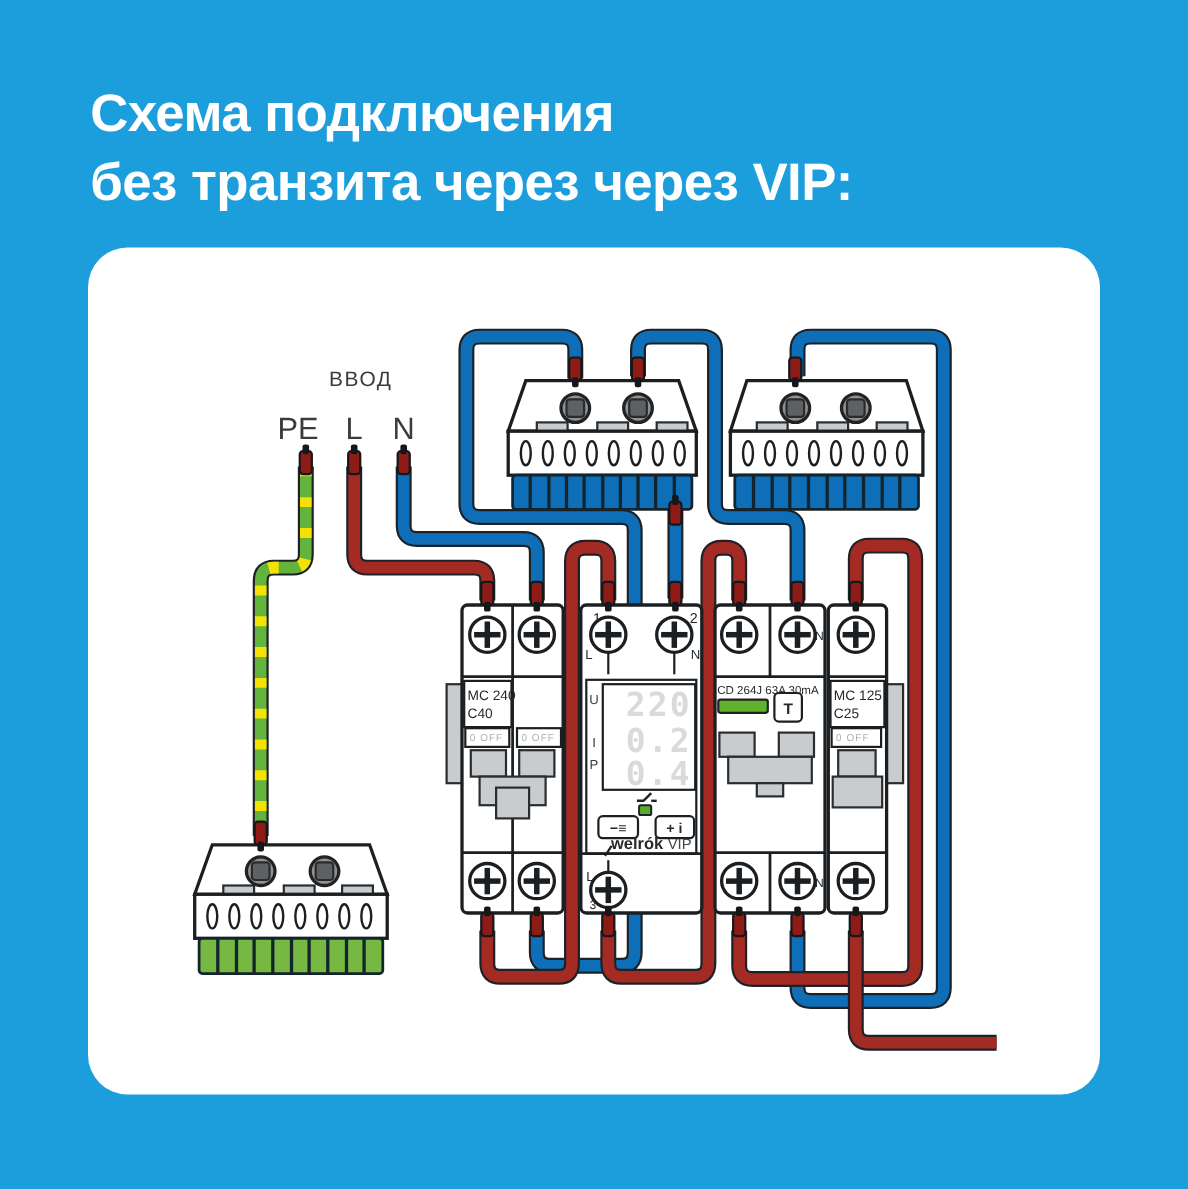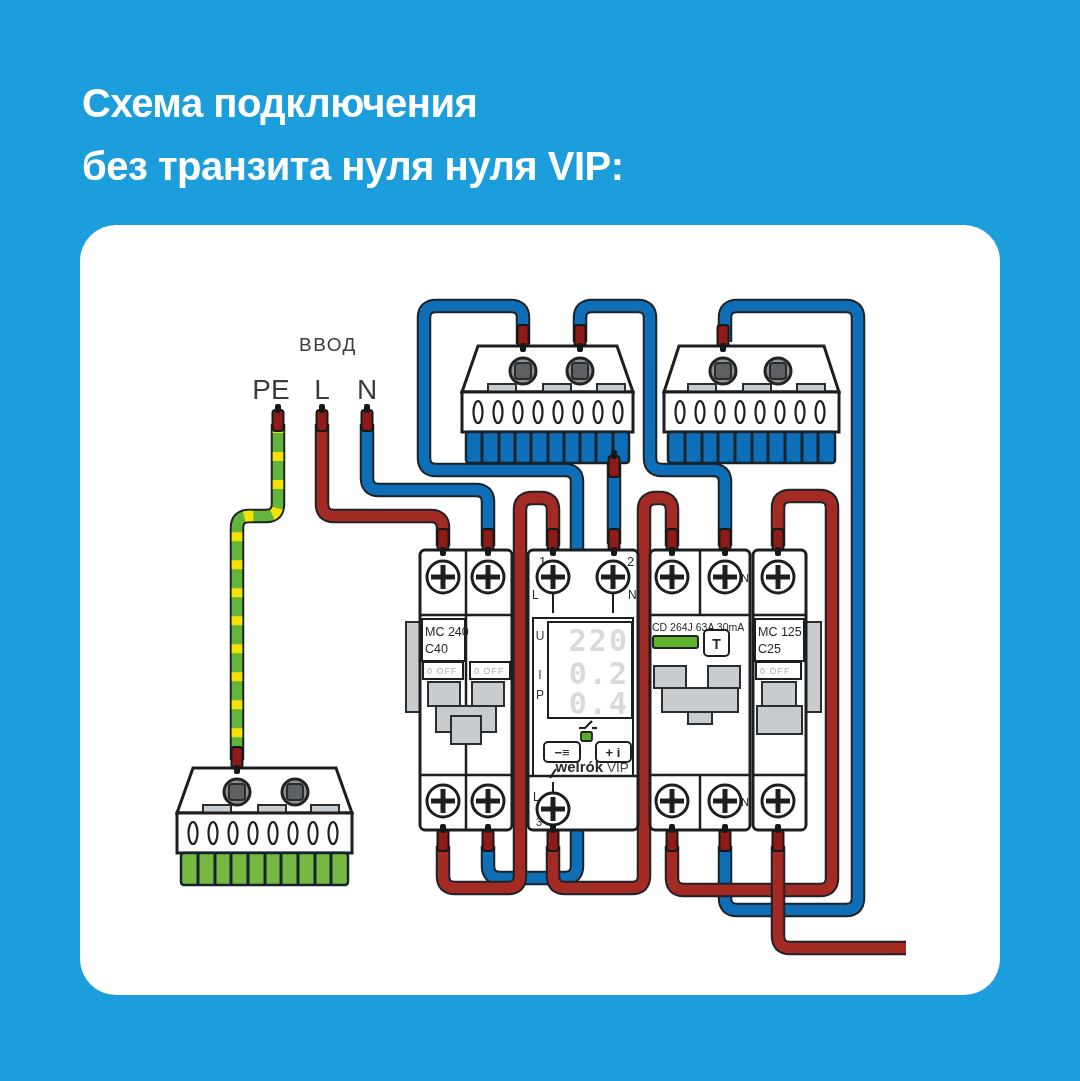--- a/index.html
+++ b/index.html
@@ -1,19 +1,19 @@
 <!DOCTYPE html>
 <html style="--bg: #1C9EDC; --panel: #FFFFFF; --outline: #1E2226; --textDark: #3A3D40; --devStroke: #1C1F22; --wireRed: #A32B24; --wireBlue: #0E6FB8; --peGreen: #62B43C; --peYellow: #F5E203; --ferrule: #8E1B15; --grayPart: #C9CCCE; --teethGreen: #77B843; --ledGreen: #56AC2C; --rcdGreen: #5FB32C; --digit: #D8DADB;"><head>
 <meta charset="utf-8">
 <style>
   html,body{margin:0;padding:0;width:1080px;height:1081px;overflow:hidden;background:var(--bg,#1C9EDC);}
   #stage{position:relative;width:1080px;height:1081px;}
   #title{position:absolute;left:82px;top:72px;color:#fff;
          font-family:"Liberation Sans",sans-serif;font-weight:bold;
-         font-size:40px;line-height:63px;letter-spacing:-0.5px;}
+         font-size:48px;line-height:63px;letter-spacing:-0.5px;}
   svg{position:absolute;left:0;top:0;}
   svg text{font-family:"Liberation Sans",sans-serif;fill:#26292C;}
   .wo{fill:none;stroke:var(--outline);stroke-width:14.5px;}
   .wc{fill:none;stroke-width:10.5px;}
   .red{stroke:var(--wireRed);} .blue{stroke:var(--wireBlue);} .greenw{stroke:var(--peGreen);}
   .ystripe{fill:none;stroke:var(--peYellow);stroke-width:10.5px;stroke-dasharray:9 19;}
   .dev{fill:#fff;stroke:var(--devStroke);stroke-width:3px;}
   .seam{stroke:var(--devStroke);stroke-width:2.5px;fill:none;}
   .thin{stroke:var(--devStroke);stroke-width:2px;fill:none;}
   .grayp{fill:var(--grayPart);stroke:#2A2D30;stroke-width:2px;}
@@ -30,21 +30,21 @@
   .btntxt{font-size:13px;font-weight:bold;}
   .logo{font-size:15px;font-weight:bold;}
   .logo2{font-size:13.5px;fill:#44474A;}
 </style>
 </head>
 <body>
 
 <div id="stage">
   <div id="title">
     <div>Схема подключения</div>
-    <div>без транзита нуля нуля VIP:</div>
+    <div>без транзита через через VIP:</div>
   </div>
 
   <svg width="1080" height="1081" viewBox="0 0 1080 1081">
     <defs>
       <g id="screw">
         <circle r="16" fill="#fff" stroke="#1C1F22" stroke-width="3"></circle>
         <rect x="-12" y="-2.5" width="24" height="5" fill="#1C1F22"></rect>
         <rect x="-2.5" y="-12" width="5" height="24" fill="#1C1F22"></rect>
       </g>
       <g id="bscrew">

